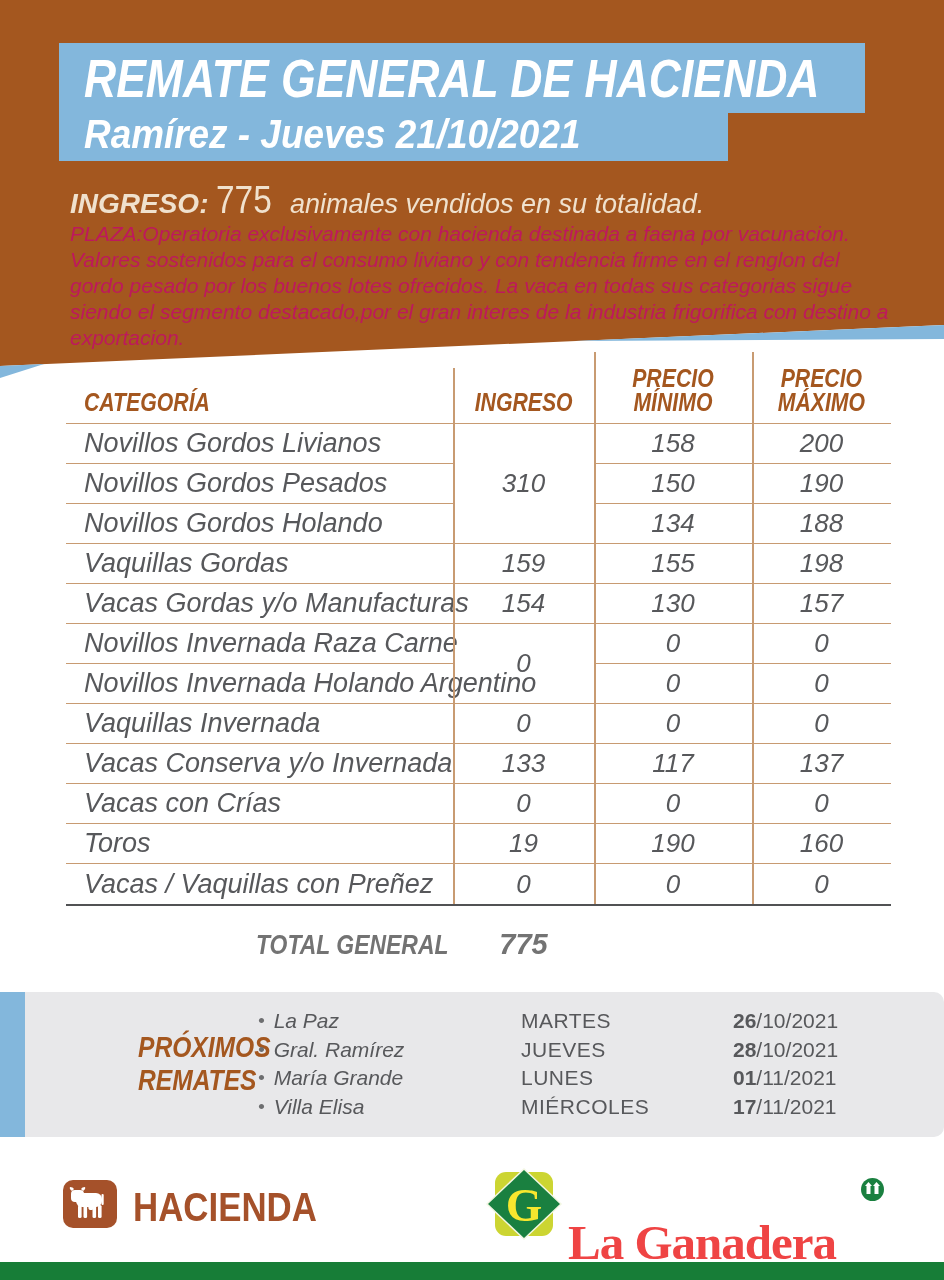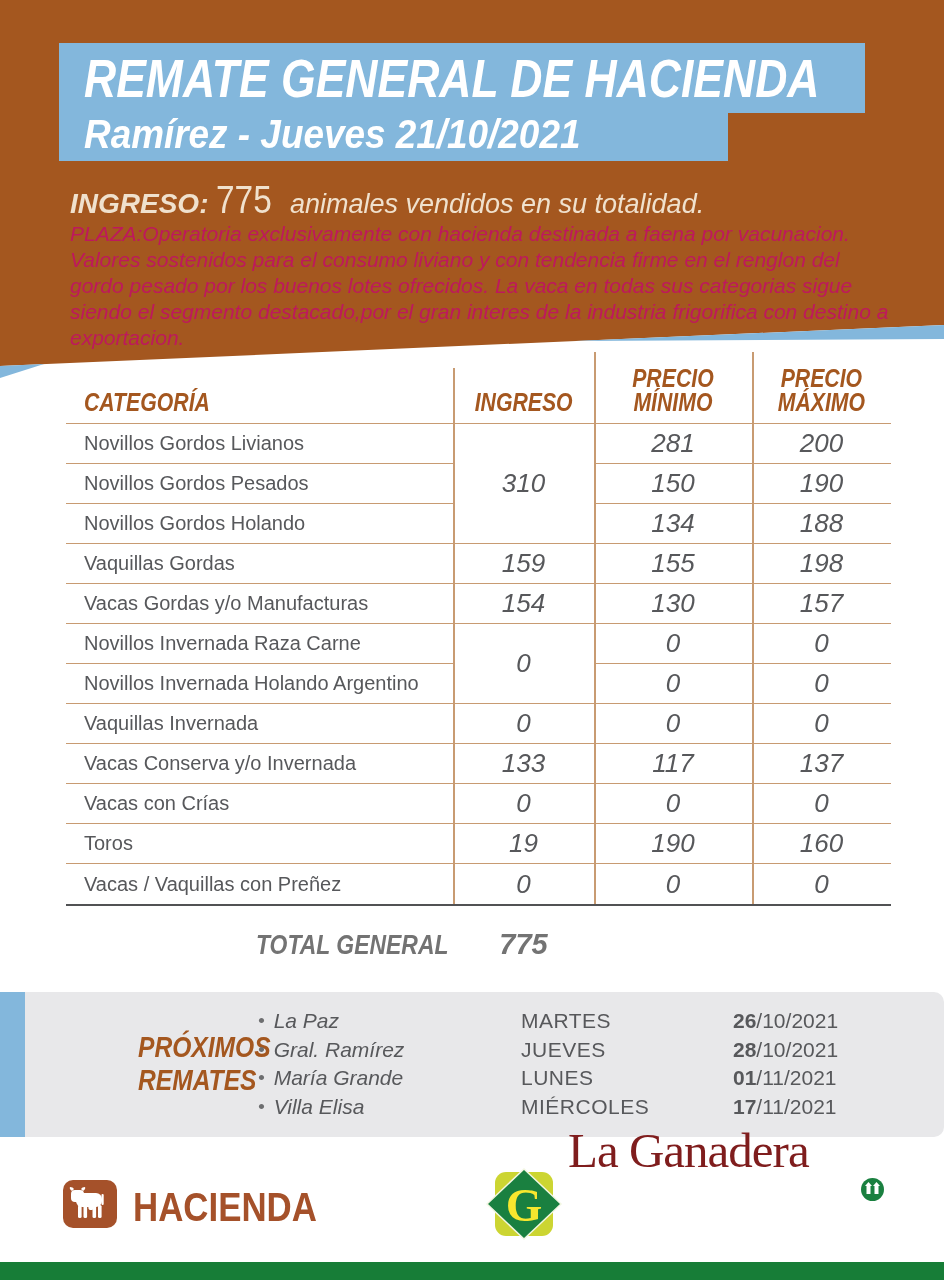--- a/index.html
+++ b/index.html
@@ -26,21 +26,21 @@
   .plaza{position:absolute;left:70px;top:221px;width:820px;color:#be185d;font-style:italic;
         font-size:21px;line-height:26px;}
 
   
   .ltable{position:absolute;left:66px;top:352px;width:825px;height:552px;
         border-bottom:2.5px solid #515254;
         display:grid;grid-template-columns:387px 141px 158px 139px;
         grid-template-rows:72px repeat(12,40px);}
   .cell{border-bottom:1.5px solid #c89b72;display:flex;align-items:center;color:#57585b;}
   .cell.last{border-bottom:none;}
-  .cat{padding-left:18px;font-size:20px;white-space:nowrap;}
+  .cat{padding-left:18px;font-style:italic;font-size:27px;white-space:nowrap;}
   .num{justify-content:center;font-style:italic;font-size:26px;}
   .hcell{align-items:flex-end;padding-bottom:9px;color:#a4571f;font-weight:bold;font-style:italic;
         justify-content:center;text-align:center;font-size:25px;line-height:24px;}
   .hcell.hcat{justify-content:flex-start;padding-left:18px;text-align:center;}
   .hcell>span{display:inline-block;transform:scaleX(.85);transform-origin:50% 100%;}
   .hcell.hcat>span{transform-origin:0 100%;}
   .vline{position:absolute;width:1.5px;background:#c89b72;}
   .v1{left:387px;top:16px;height:536px;}
   .v2{left:528px;top:0;height:552px;}
   .v3{left:686px;top:0;height:552px;}
@@ -67,21 +67,21 @@
   .pi-day{width:212px;letter-spacing:.5px;}
   .pi-date{white-space:nowrap;}
   .pi-date .dnum{font-weight:bold;}
 
   
   .hacienda-badge{position:absolute;left:63px;top:1180px;}
   .hacienda-label{position:absolute;left:133px;top:1184px;color:#a5512a;font-weight:bold;
         font-size:41px;white-space:nowrap;}
   .hacienda-label>span{display:inline-block;transform:scaleX(.85);transform-origin:0 50%;}
   .ganadera-logo{position:absolute;left:484px;top:1166px;}
-  .brand-name{position:absolute;left:568px;top:1122px;color:#7f1d1d;font-weight:normal;
+  .brand-name{position:absolute;left:568px;top:1214px;color:#ef4444;font-weight:bold;
         font-family:"Liberation Serif",serif;font-size:49px;letter-spacing:-1px;white-space:nowrap;}
   .trademark{position:absolute;left:860px;top:1177px;}
   .footer-bar{position:absolute;left:0;bottom:0;width:944px;height:18px;background:#177d37;}
 </style>
 </head>
 <body>
 
 <div class="page">
 
   <svg class="hero-svg" width="944" height="382">
@@ -111,21 +111,21 @@
       </div>
     <div class="cell hcell" style="grid-area:1/3">
         <span><span>PRECIO</span><br><span>MÍNIMO</span></span>
       </div>
     <div class="cell hcell" style="grid-area:1/4">
         <span><span>PRECIO</span><br><span>MÁXIMO</span></span>
       </div>
 
     <div class="cell cat" style="grid-area:2/1">Novillos Gordos Livianos</div>
     <div class="cell num" style="grid-row:2/span 3;grid-column:2">310</div>
-    <div class="cell num" style="grid-area:2/3">281</div>
+    <div class="cell num" style="grid-area:2/3">158</div>
     <div class="cell num" style="grid-area:2/4">200</div>
 
     <div class="cell cat" style="grid-area:3/1">Novillos Gordos Pesados</div>
     <div class="cell num" style="grid-area:3/3">150</div>
     <div class="cell num" style="grid-area:3/4">190</div>
 
     <div class="cell cat" style="grid-area:4/1">Novillos Gordos Holando</div>
     <div class="cell num" style="grid-area:4/3">134</div>
     <div class="cell num" style="grid-area:4/4">188</div>
 

